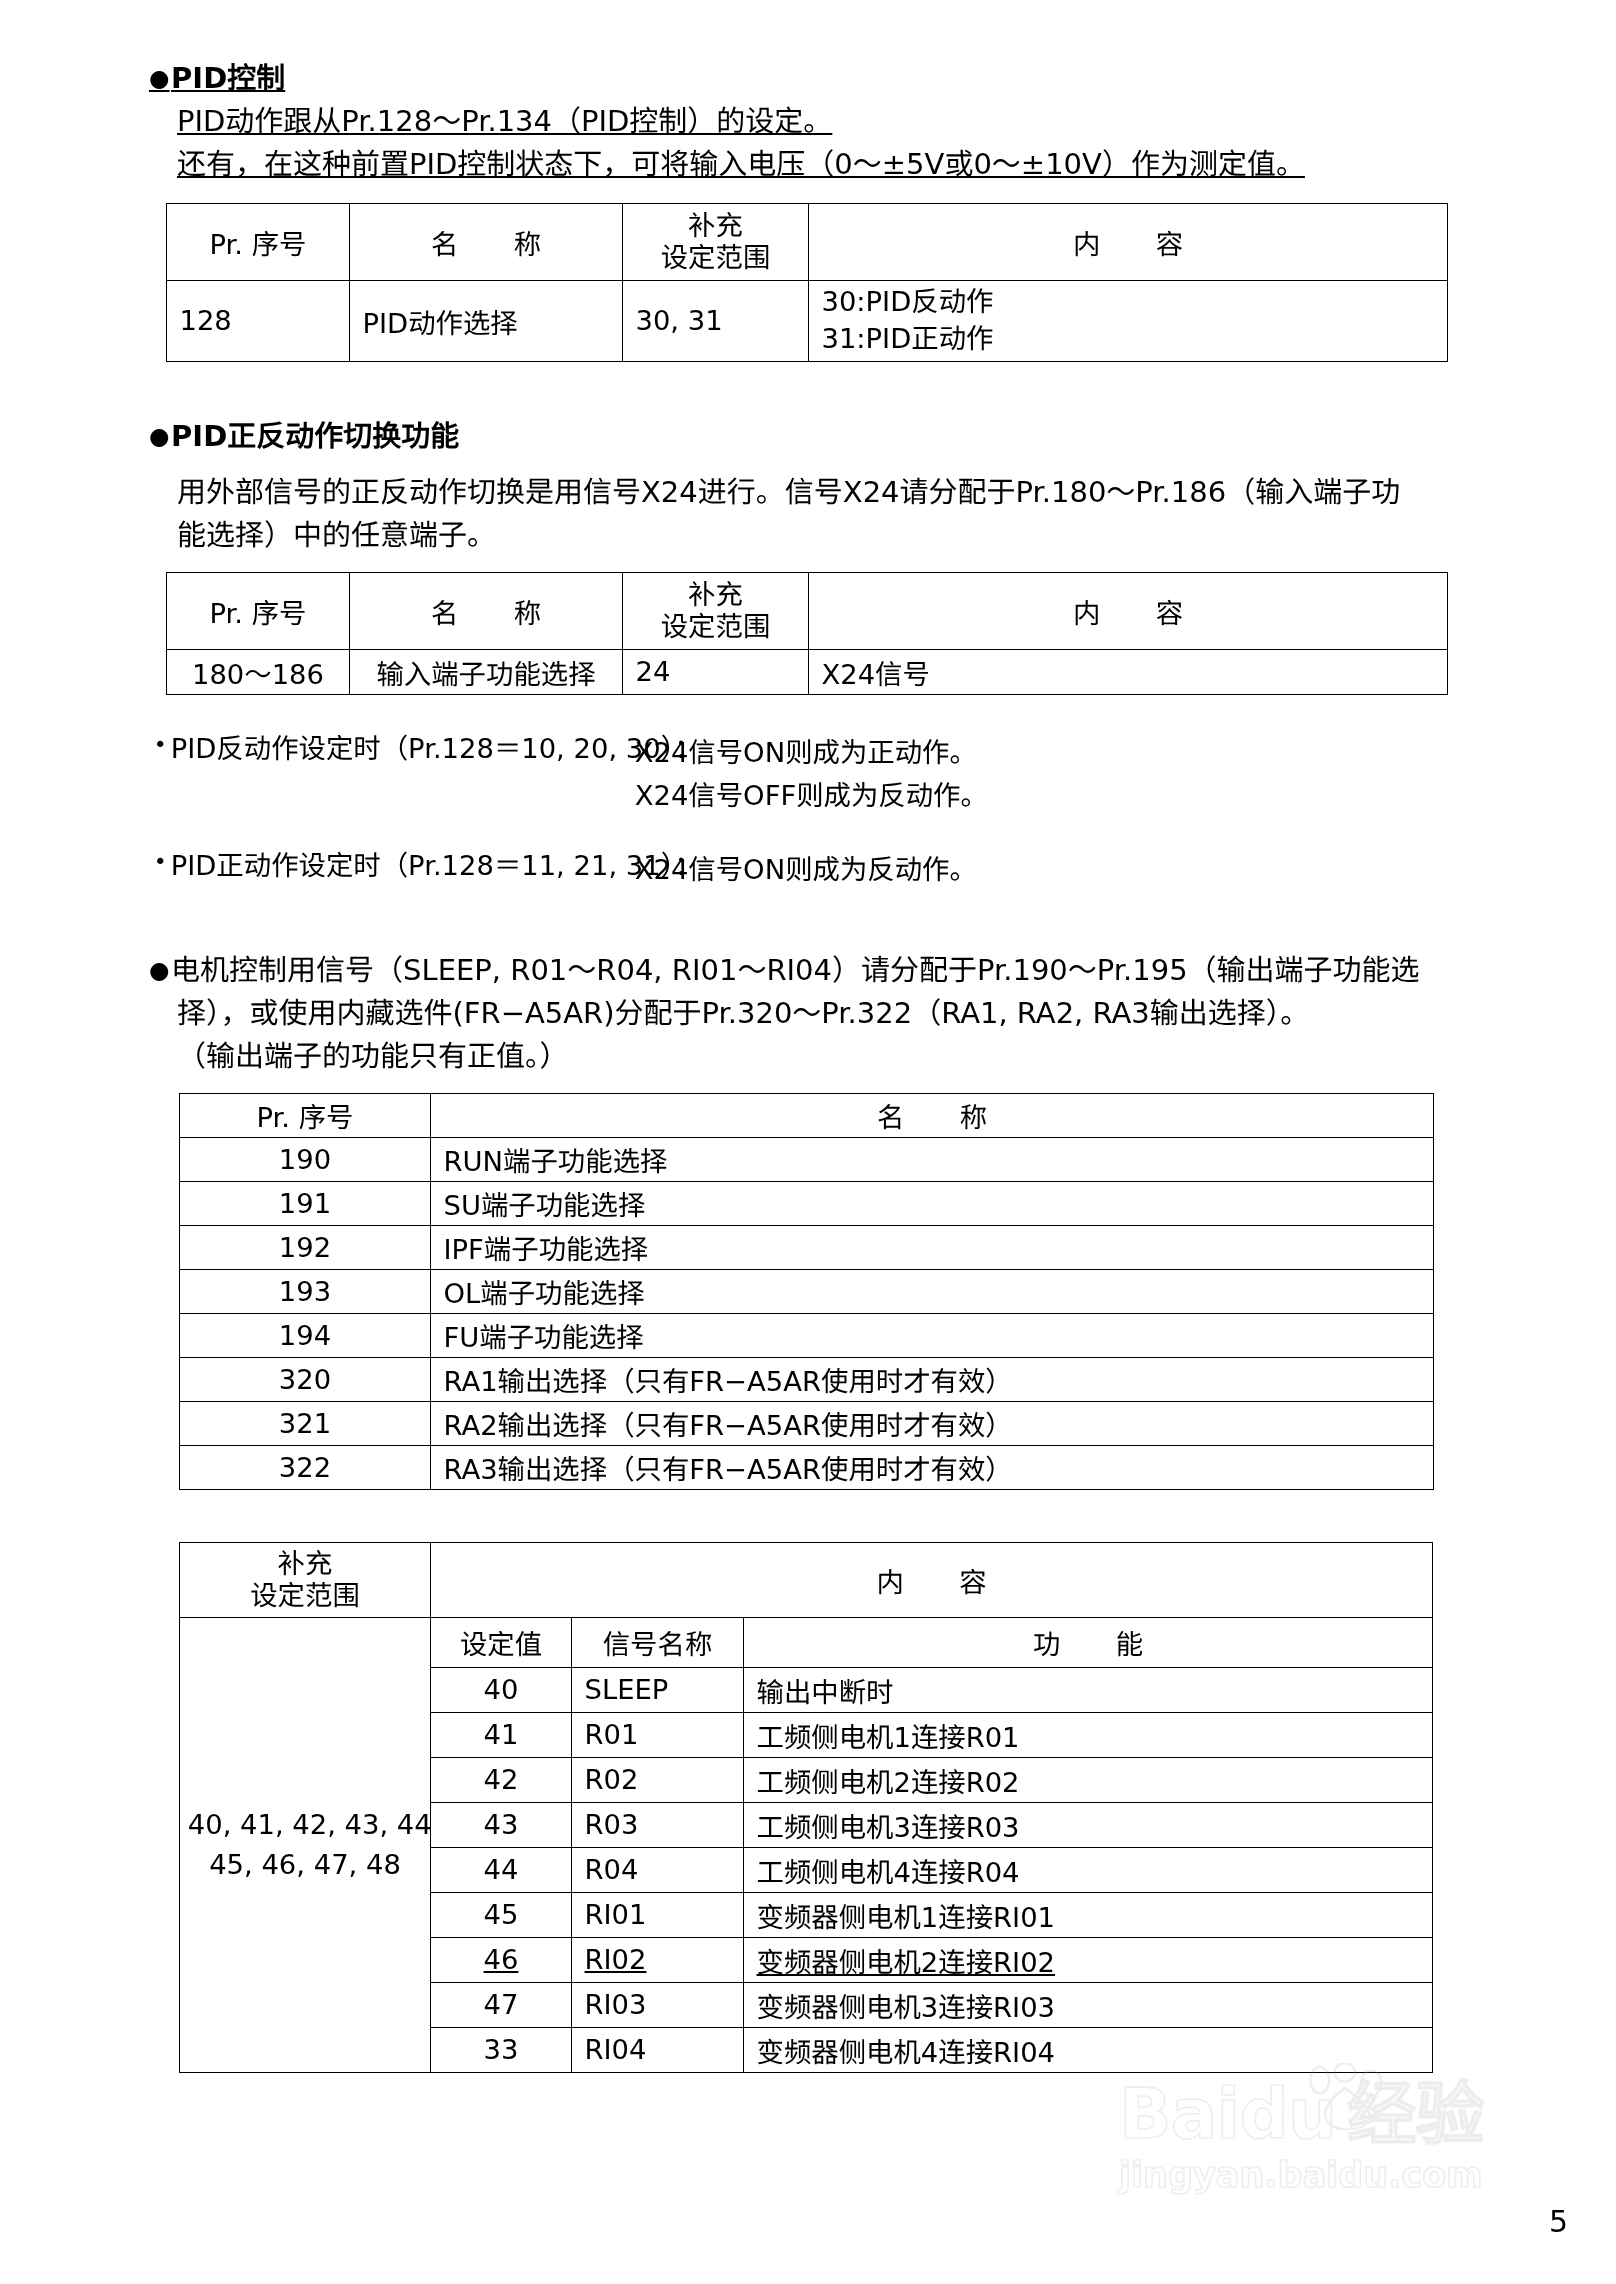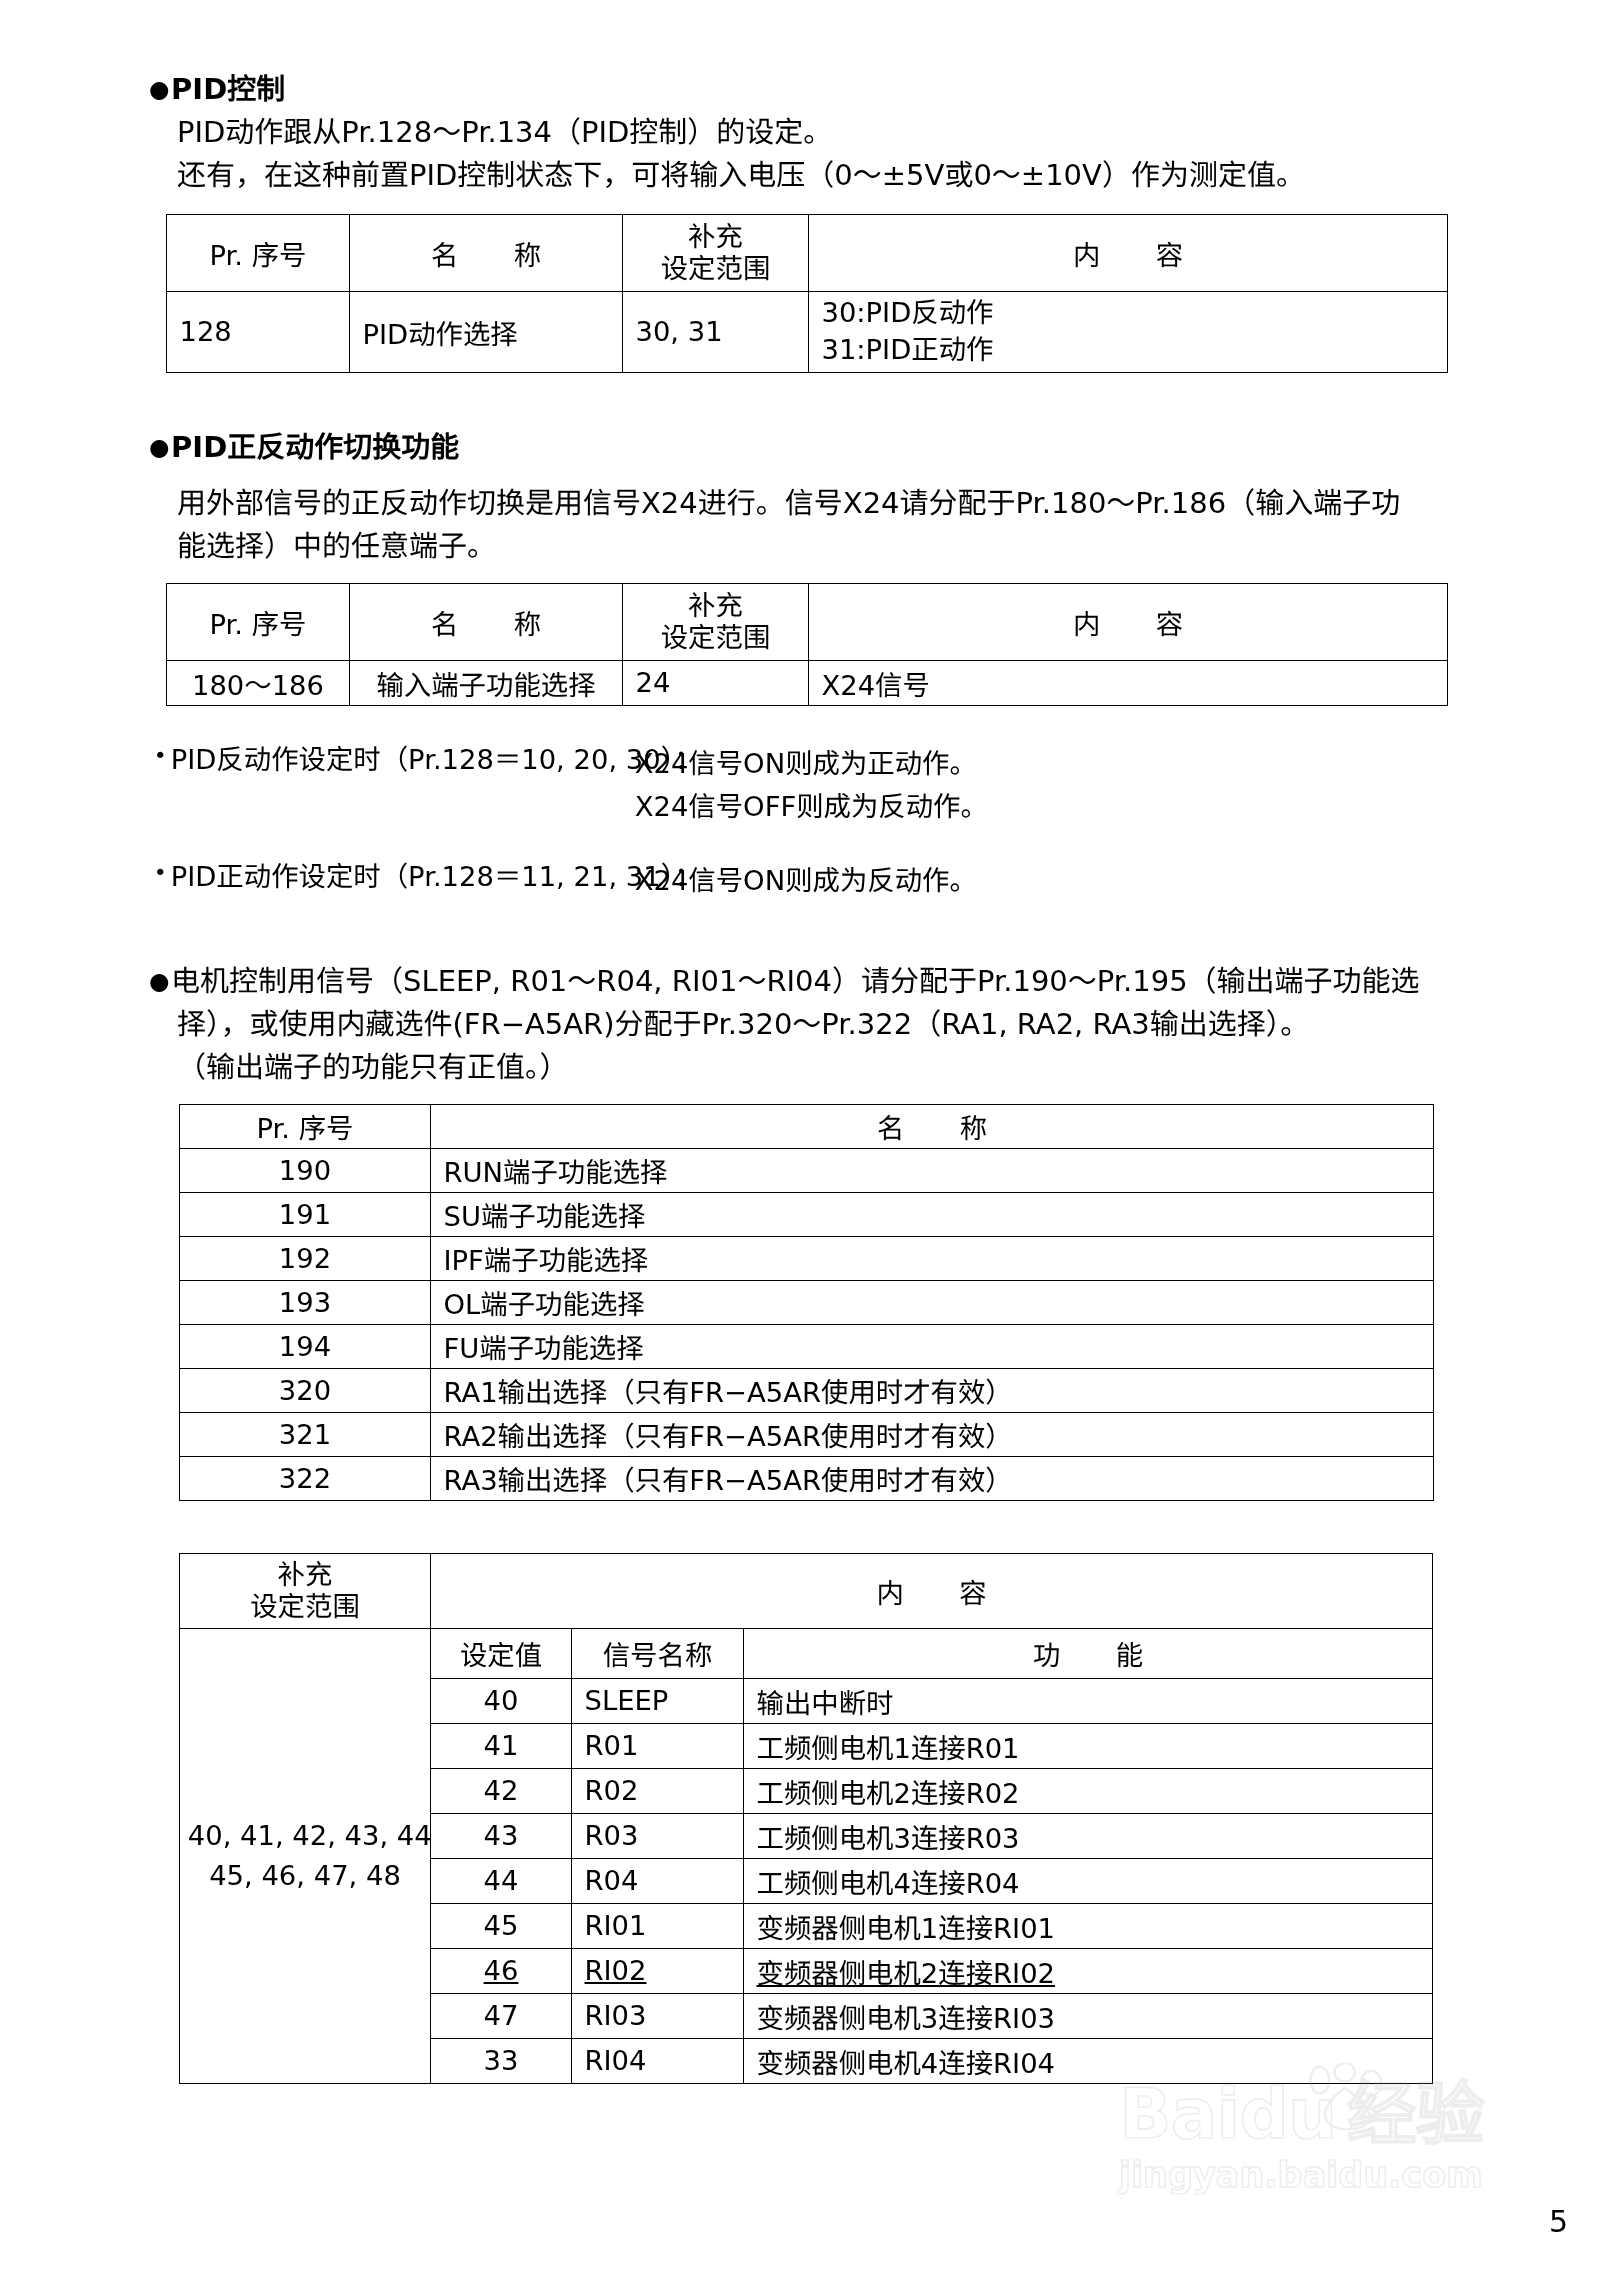--- a/index.html
+++ b/index.html
@@ -146,21 +146,21 @@
     font-size: 30px;
     font-weight: 500;
   }
 </style>
 </head>
 <body>
 
 <div class="page">
   <div class="content">
 
-    <div style="margin-top:16px;">
+    <div style="margin-top:5px;text-decoration:underline;">
       <div class="sec-head">
         <span class="bullet">●</span><span>PID控制</span>
       </div>
       <div class="para" style="margin-top:4.7px;">PID动作跟从Pr.128〜Pr.134（PID控制）的设定。</div>
       <div class="para" style="margin-top:4.7px;">还有，在这种前置PID控制状态下，可将输入电压（0〜±5V或0〜±10V）作为测定值。</div>
     </div>
 
     <div class="tbl-wrap" style="margin-top:19px; margin-left:17px;">
       <table class="doc" style="width:1281px;">
         <colgroup>

